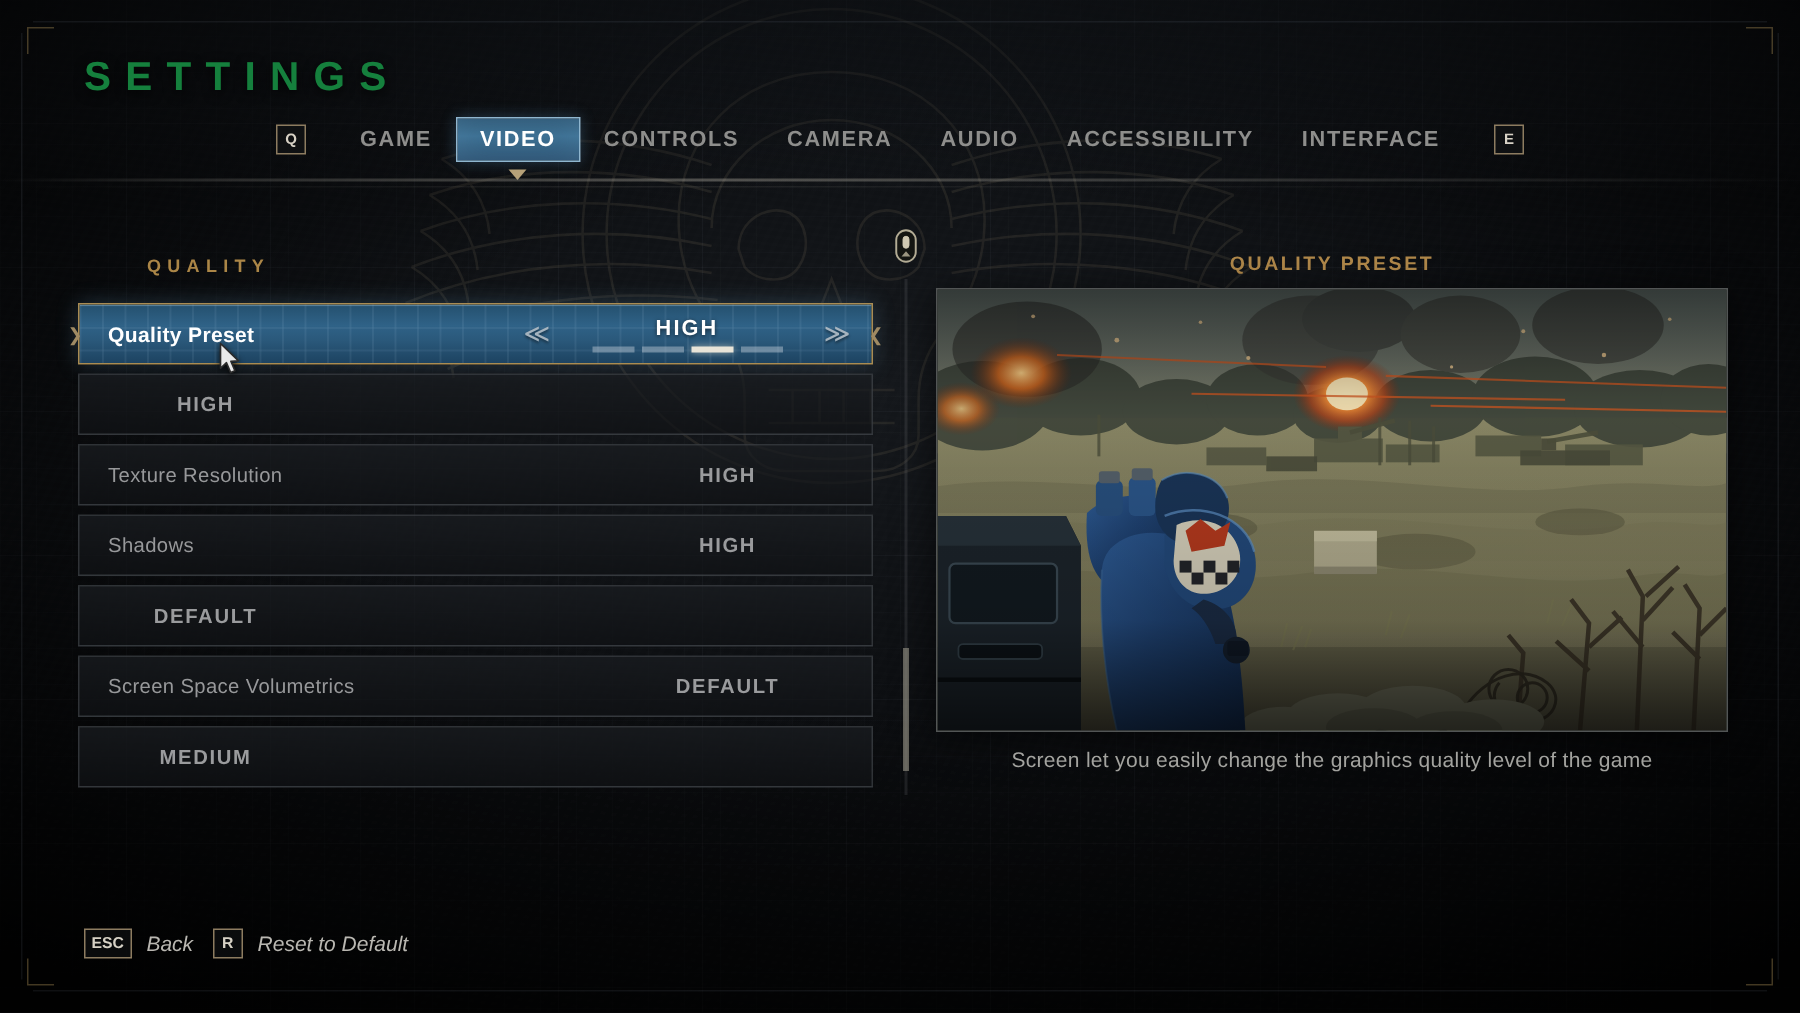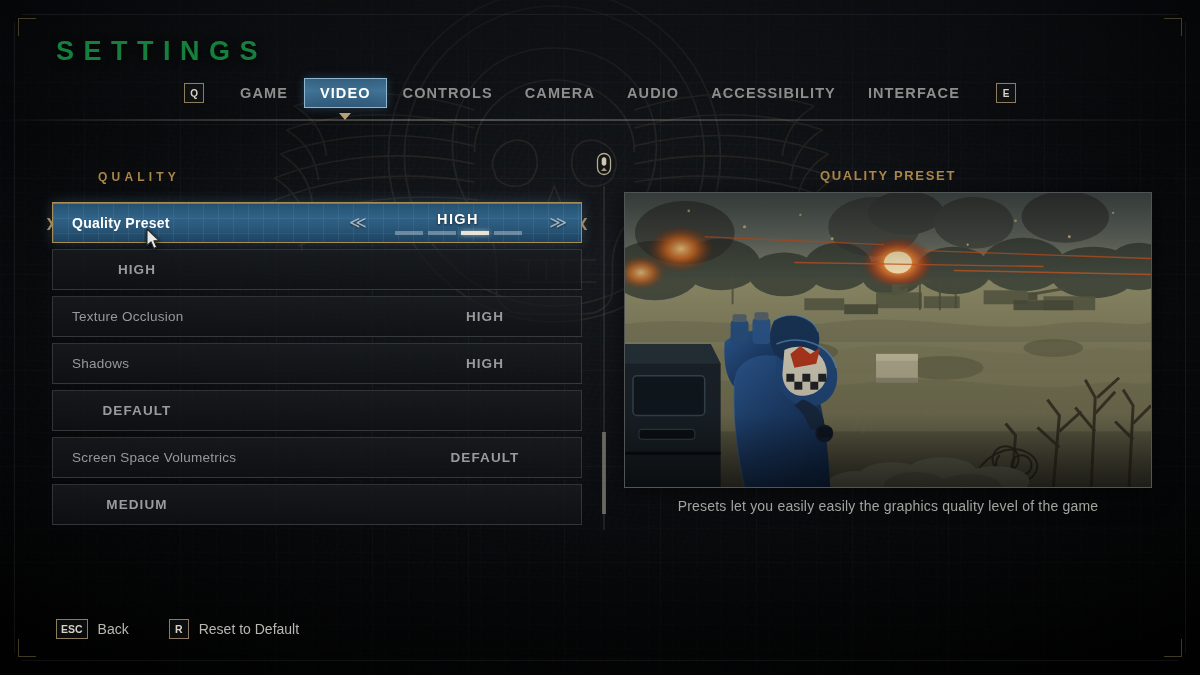--- a/index.html
+++ b/index.html
@@ -139,26 +139,26 @@
       color:#b0884a; }
   .preview-frame{ position:absolute; left:624px; top:192px; width:528px; height:296px;
       border:1px solid rgba(160,166,172,.42); overflow:hidden;
       box-shadow:0 4px 22px rgba(0,0,0,.6); background:#1a1b17; }
   .preview-frame svg{ width:100%; height:100%; display:block; }
   .preview-desc{ position:absolute; left:624px; top:498px; width:528px;
       text-align:center; font-size:14px; color:#a3a39f; letter-spacing:.2px; }
 
   
   .footer{ position:absolute; left:56px; bottom:36px; display:flex;
-      align-items:center; gap:40px; }
+      align-items:center; gap:13px; }
   .hint{ display:flex; align-items:center; gap:10px; cursor:pointer; }
   .hint-key{ min-width:20px; height:20px; padding:0 4px; border:1px solid #8d7c60;
       color:#d6d1c5; font-size:10.5px; font-weight:700; display:flex;
       align-items:center; justify-content:center; background:rgba(18,20,22,.55); }
-  .hint-label{ font-size:14px; color:#b9b7b1; }
+  .hint-label{ font-size:14px; color:#b9b7b1;font-style:italic; }
 
   
   .cursor{ position:absolute; left:146px; top:228px; width:15px; height:22px;
       pointer-events:none; z-index:40; }
   .cursor svg{ width:100%; height:100%; display:block;
       filter:drop-shadow(0 1px 2px rgba(0,0,0,.8)); }
 </style>
 </head>
 <body>
 
@@ -283,21 +283,21 @@
       </div>
       <span class="step-arrow">≫</span>
     </div>
   </div>
 
   <div class="row">
     <div class="row-value">HIGH</div>
   </div>
 
   <div class="row">
-    <div class="row-name">Texture Occlusion</div>
+    <div class="row-name">Texture Resolution</div>
     <div class="row-value">HIGH</div>
   </div>
 
   <div class="row">
     <div class="row-name">Shadows</div>
     <div class="row-value">HIGH</div>
   </div>
 
   <div class="row">
     <div class="row-value">DEFAULT</div>
@@ -538,21 +538,21 @@
       <circle cx="446" cy="44" r="1.5"></circle>
         <circle cx="490" cy="20" r="1.2"></circle>
       <circle cx="64" cy="18" r="1.3"></circle>
         <circle cx="344" cy="52" r="1.1"></circle>
     </g>
 
     <rect x="0" y="0" width="528" height="296" fill="url(#darkVig)"></rect>
   </svg>
 </div>
 
-<div class="preview-desc">Presets let you easily easily the graphics quality level of the game</div>
+<div class="preview-desc">Screen let you easily change the graphics quality level of the game</div>
 
 <div class="footer">
   <div class="hint">
     <span class="hint-key">ESC</span>
     <span class="hint-label">Back</span>
   </div>
   <div class="hint">
     <span class="hint-key">R</span>
     <span class="hint-label">Reset to Default</span>
   </div>

